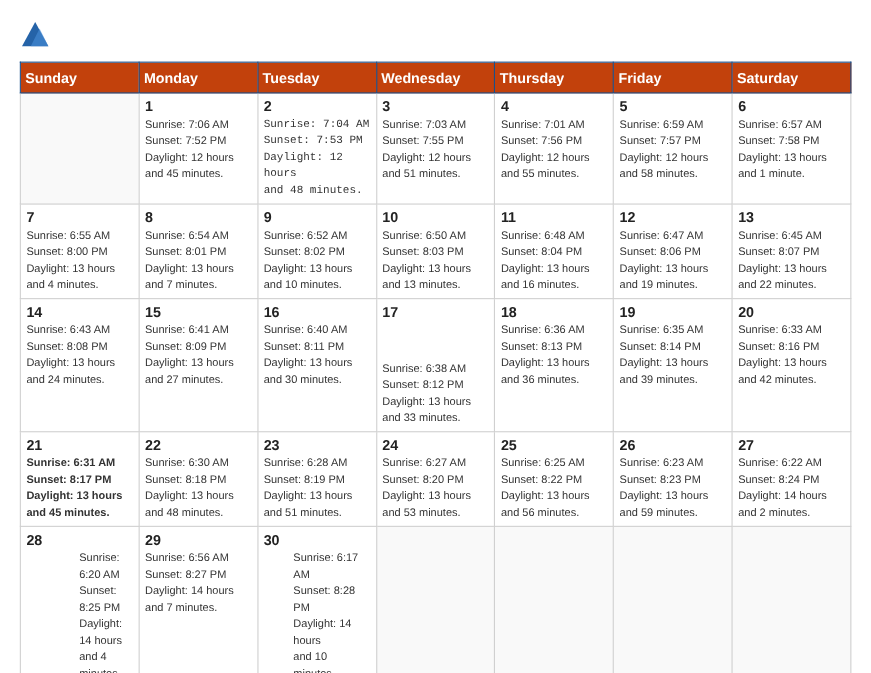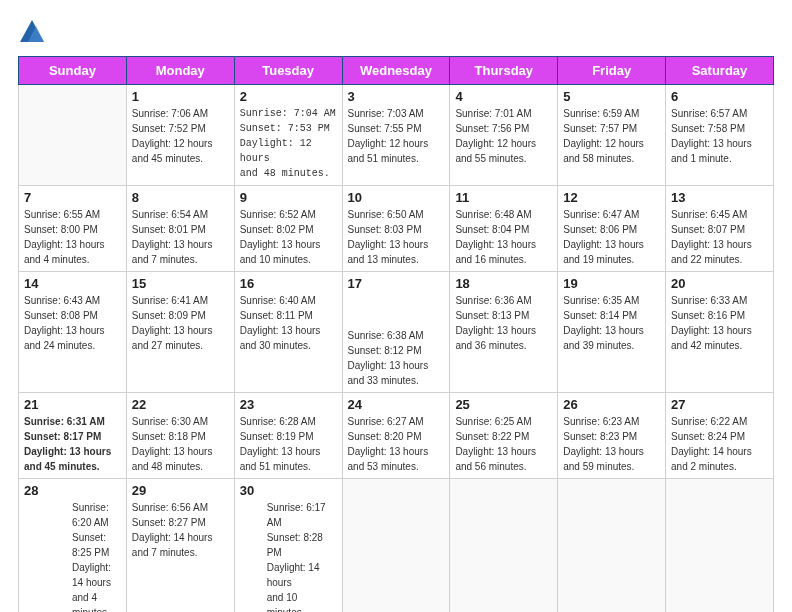--- a/index.html
+++ b/index.html
@@ -57,26 +57,26 @@
     .cal-subtitle {
       font-size: 15px;
       color: #444;
     }
     table {
       width: 100%;
       border-collapse: collapse;
       table-layout: fixed;
     }
     thead tr th {
-      background: #d946ef;
+      background: #c2410c;
       color: #fff;
       font-size: 13px;
       font-weight: bold;
       padding: 6px 4px;
-      text-align: center;
+      text-align: left;
       border: 1px solid #1a4f8a;
     }
     tbody tr td {
       border: 1px solid #d0d0d0;
       vertical-align: top;
       padding: 4px 5px;
       font-size: 10.5px;
       color: #222;
       height: 78px;
       background: #fff;

